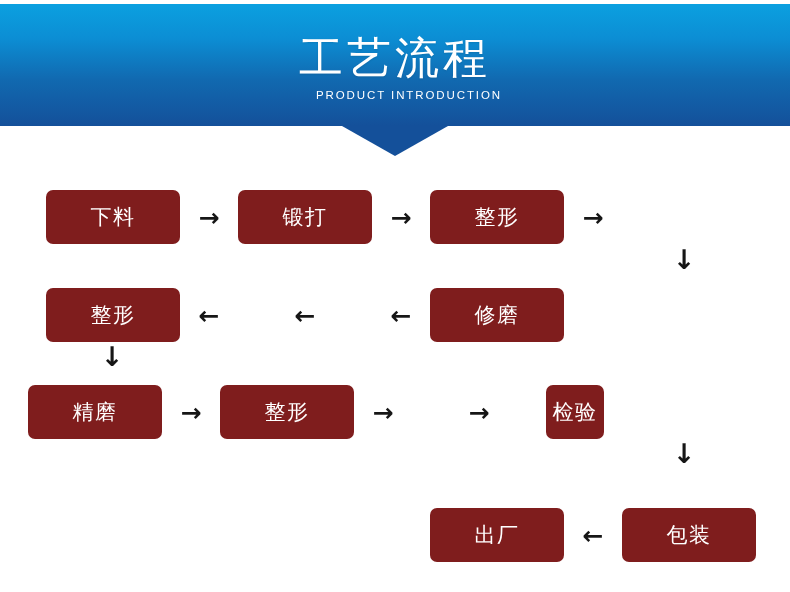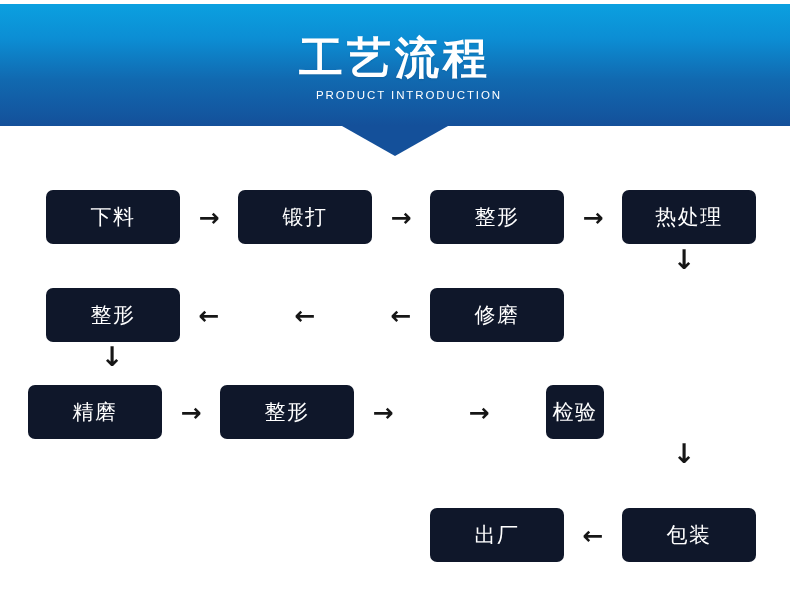--- a/index.html
+++ b/index.html
@@ -34,21 +34,21 @@
     display: flex;
     flex-direction: column;
     align-items: center;
     justify-content: center;
     padding-top: 6px;
     box-sizing: border-box;
   }
   .banner-title {
     color: #ffffff;
     font-size: 44px;
-    font-weight: bold;
+    font-weight: normal;
     letter-spacing: 4px;
     line-height: 1.06;
     text-shadow: 0 1px 2px rgba(0,0,0,0.10);
     white-space: nowrap;
   }
   .banner-subtitle {
     color: #ffffff;
     font-size: 11.5px;
     letter-spacing: 1.9px;
     margin-top: 8px;
@@ -87,21 +87,21 @@
     padding-left: 46px;
     box-sizing: border-box;
   }
   .row-1 { top: 22px; }
   .row-2 { top: 120px; }
   .row-3 { top: 217px; padding-left: 28px; }
   .row-4 { top: 340px; }
 
   .node {
     height: 54px;
-    background: #0f172a;
+    background: #7f1d1d;
     border-radius: 7px;
     display: flex;
     align-items: center;
     justify-content: center;
     color: #ffffff;
     font-size: 21px;
     letter-spacing: 1.5px;
     box-sizing: border-box;
   }
   .node.empty {
@@ -148,21 +148,20 @@
 
 <div class="flow">
 
   <div class="row row-1">
     <div class="node">下料</div>
     <div class="arrow-h">→</div>
     <div class="node">锻打</div>
     <div class="arrow-h">→</div>
     <div class="node">整形</div>
     <div class="arrow-h">→</div>
-    <div class="node">热处理</div>
   </div>
 
   <div class="arrow-v av-1">↓</div>
 
   <div class="row row-2">
     <div class="node">整形</div>
     <div class="arrow-h">←</div>
     <div class="arrow-h">←</div>
     <div class="arrow-h">←</div>
     <div class="node">修磨</div>

